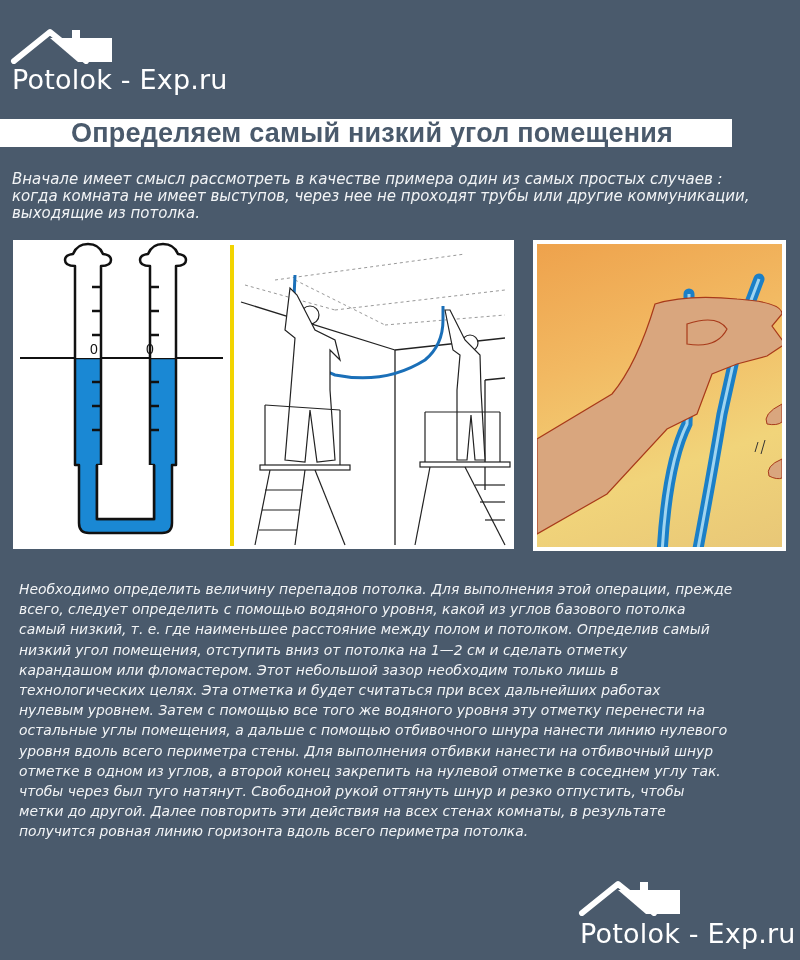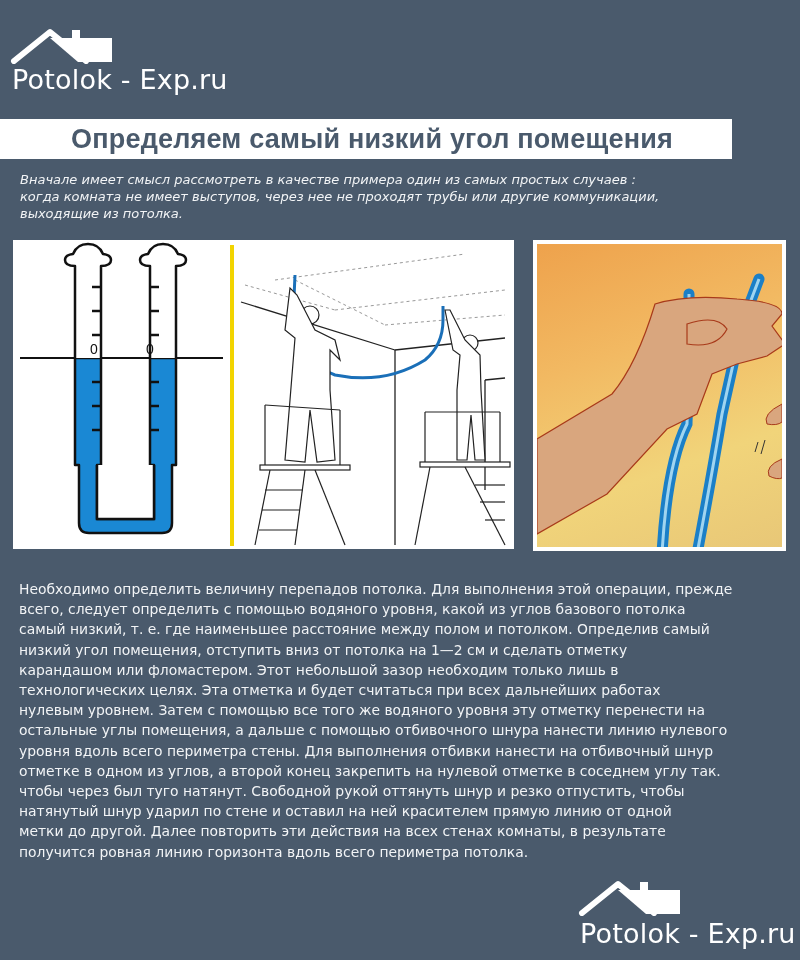--- a/index.html
+++ b/index.html
@@ -10,50 +10,50 @@
   .logo .house { position: absolute; left: 0; top: 0; }
   .logo .logo-text { position: absolute; white-space: nowrap; color: #fff; font-family: "DejaVu Sans", sans-serif; }
   .logo-top { left: 10px; top: 28px; width: 230px; height: 74px; }
   .logo-top .house { left: 0; top: 0; }
   .logo-top .logo-text { left: 2px; top: 36px; font-size: 27px; letter-spacing: 0.2px; }
   .logo-bottom { left: 578px; top: 880px; width: 222px; height: 74px; }
   .logo-bottom .house { left: 0; top: 0; }
   .logo-bottom .logo-text { left: 2px; top: 38px; font-size: 27px; letter-spacing: 0.2px; }
 
   .title-banner {
-    position: absolute; left: 0; top: 119px; width: 732px; height: 40px;
+    position: absolute; left: 0; top: 119px; width: 732px; height: 28px;
     background: #fff; display: flex; align-items: center; justify-content: center;
   }
   .title-banner h1 {
     font-family: "Liberation Sans", sans-serif; font-weight: bold; font-size: 27px;
     color: #4a5a6c; letter-spacing: 0.2px; padding-left: 12px;
   }
 
   .intro {
-    position: absolute; left: 20px; top: 171px; width: 780px;
-    font-family: "DejaVu Sans", sans-serif; font-style: italic; font-size: 13px; line-height: 17px;
+    position: absolute; left: 12px; top: 171px; width: 780px;
+    font-family: "DejaVu Sans", sans-serif; font-style: italic; font-size: 15px; line-height: 17px;
     color: #f2f4f6; font-weight: 300;
   }
 
   .fig-left {
     position: absolute; left: 13px; top: 240px; width: 501px; height: 309px; background: #fff;
   }
   .fig-left .divider { position: absolute; left: 217px; top: 5px; width: 4px; height: 301px; background: #f2d400; }
   .fig-left svg { position: absolute; }
 
   .fig-right {
     position: absolute; left: 533px; top: 240px; width: 253px; height: 311px;
     background: #fff; padding: 4px;
   }
   .fig-right .inner { width: 100%; height: 100%; position: relative; overflow: hidden;
     background: linear-gradient(160deg, #eea24c 0%, #f2b962 35%, #f1d47a 70%, #e8c777 100%); }
 
   .body-text {
     position: absolute; left: 19px; top: 579px; width: 780px;
-    font-family: "DejaVu Sans", sans-serif; font-size: 13.9px; line-height: 20.2px;
+    font-family: "DejaVu Sans", sans-serif; font-style: italic; font-size: 13.9px; line-height: 20.2px;
     color: #f2f4f6;
   }
   .body-text span { display: block; white-space: nowrap; }
 </style>
 </head>
 <body>
 
 <div class="logo logo-top">
   <svg class="house" width="102" height="36" viewBox="0 0 102 36">
     <polyline points="4,33 40,4 76,33" fill="none" stroke="#fff" stroke-width="6" stroke-linecap="round" stroke-linejoin="round"></polyline>
@@ -182,21 +182,20 @@
   <span>всего, следует определить с помощью водяного уровня, какой из углов базового потолка</span>
   <span>самый низкий, т. е. где наименьшее расстояние между полом и потолком. Определив самый</span>
   <span>низкий угол помещения, отступить вниз от потолка на 1—2 см и сделать отметку</span>
   <span>карандашом или фломастером. Этот небольшой зазор необходим только лишь в</span>
   <span>технологических целях. Эта отметка и будет считаться при всех дальнейших работах</span>
   <span>нулевым уровнем. Затем с помощью все того же водяного уровня эту отметку перенести на</span>
   <span>остальные углы помещения, а дальше с помощью отбивочного шнура нанести линию нулевого</span>
   <span>уровня вдоль всего периметра стены. Для выполнения отбивки нанести на отбивочный шнур</span>
   <span>отметке в одном из углов, а второй конец закрепить на нулевой отметке в соседнем углу так.</span>
   <span>чтобы через был туго натянут. Свободной рукой оттянуть шнур и резко отпустить, чтобы</span>
-  <span>натянутый шнур ударил по стене и оставил на ней красителем прямую линию от одной</span>
   <span>метки до другой. Далее повторить эти действия на всех стенах комнаты, в результате</span>
   <span>получится ровная линию горизонта вдоль всего периметра потолка.</span>
 </div>
 
 <div class="logo logo-bottom">
   <svg class="house" width="102" height="36" viewBox="0 0 102 36">
     <polyline points="4,33 40,4 76,33" fill="none" stroke="#fff" stroke-width="6" stroke-linecap="round" stroke-linejoin="round"></polyline>
     <polygon points="46,10 108,10 108,34 74,34" fill="#fff" transform="translate(-6,0)"></polygon>
     <rect x="62" y="2" width="8" height="12" fill="#fff"></rect>
   </svg>

